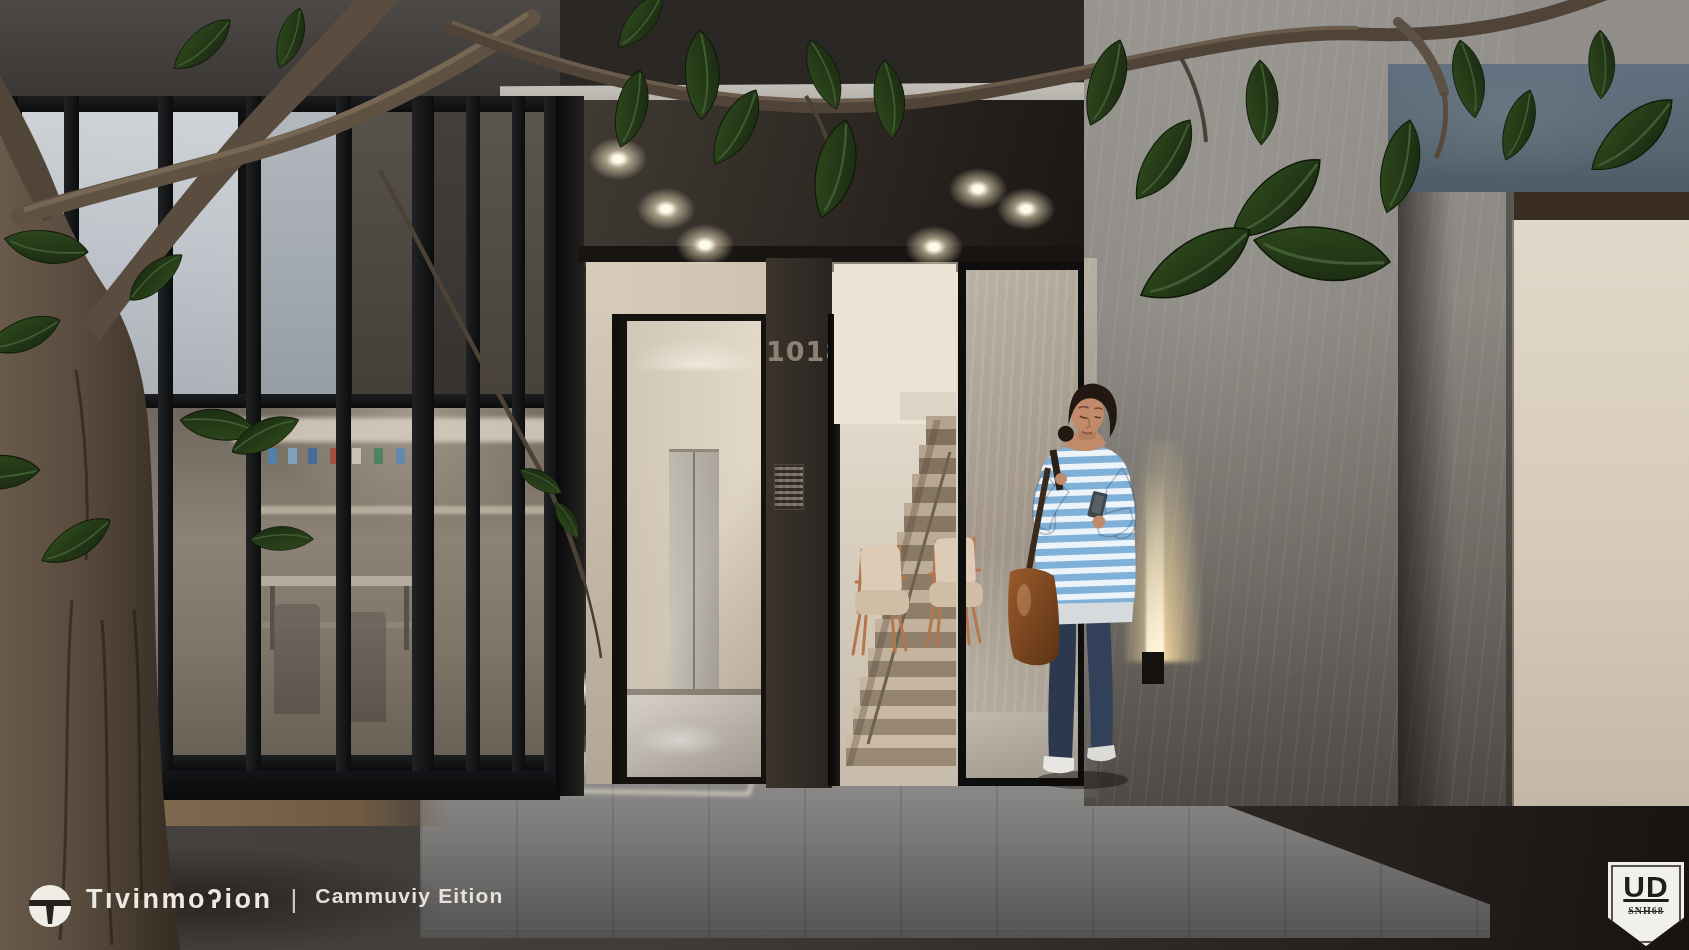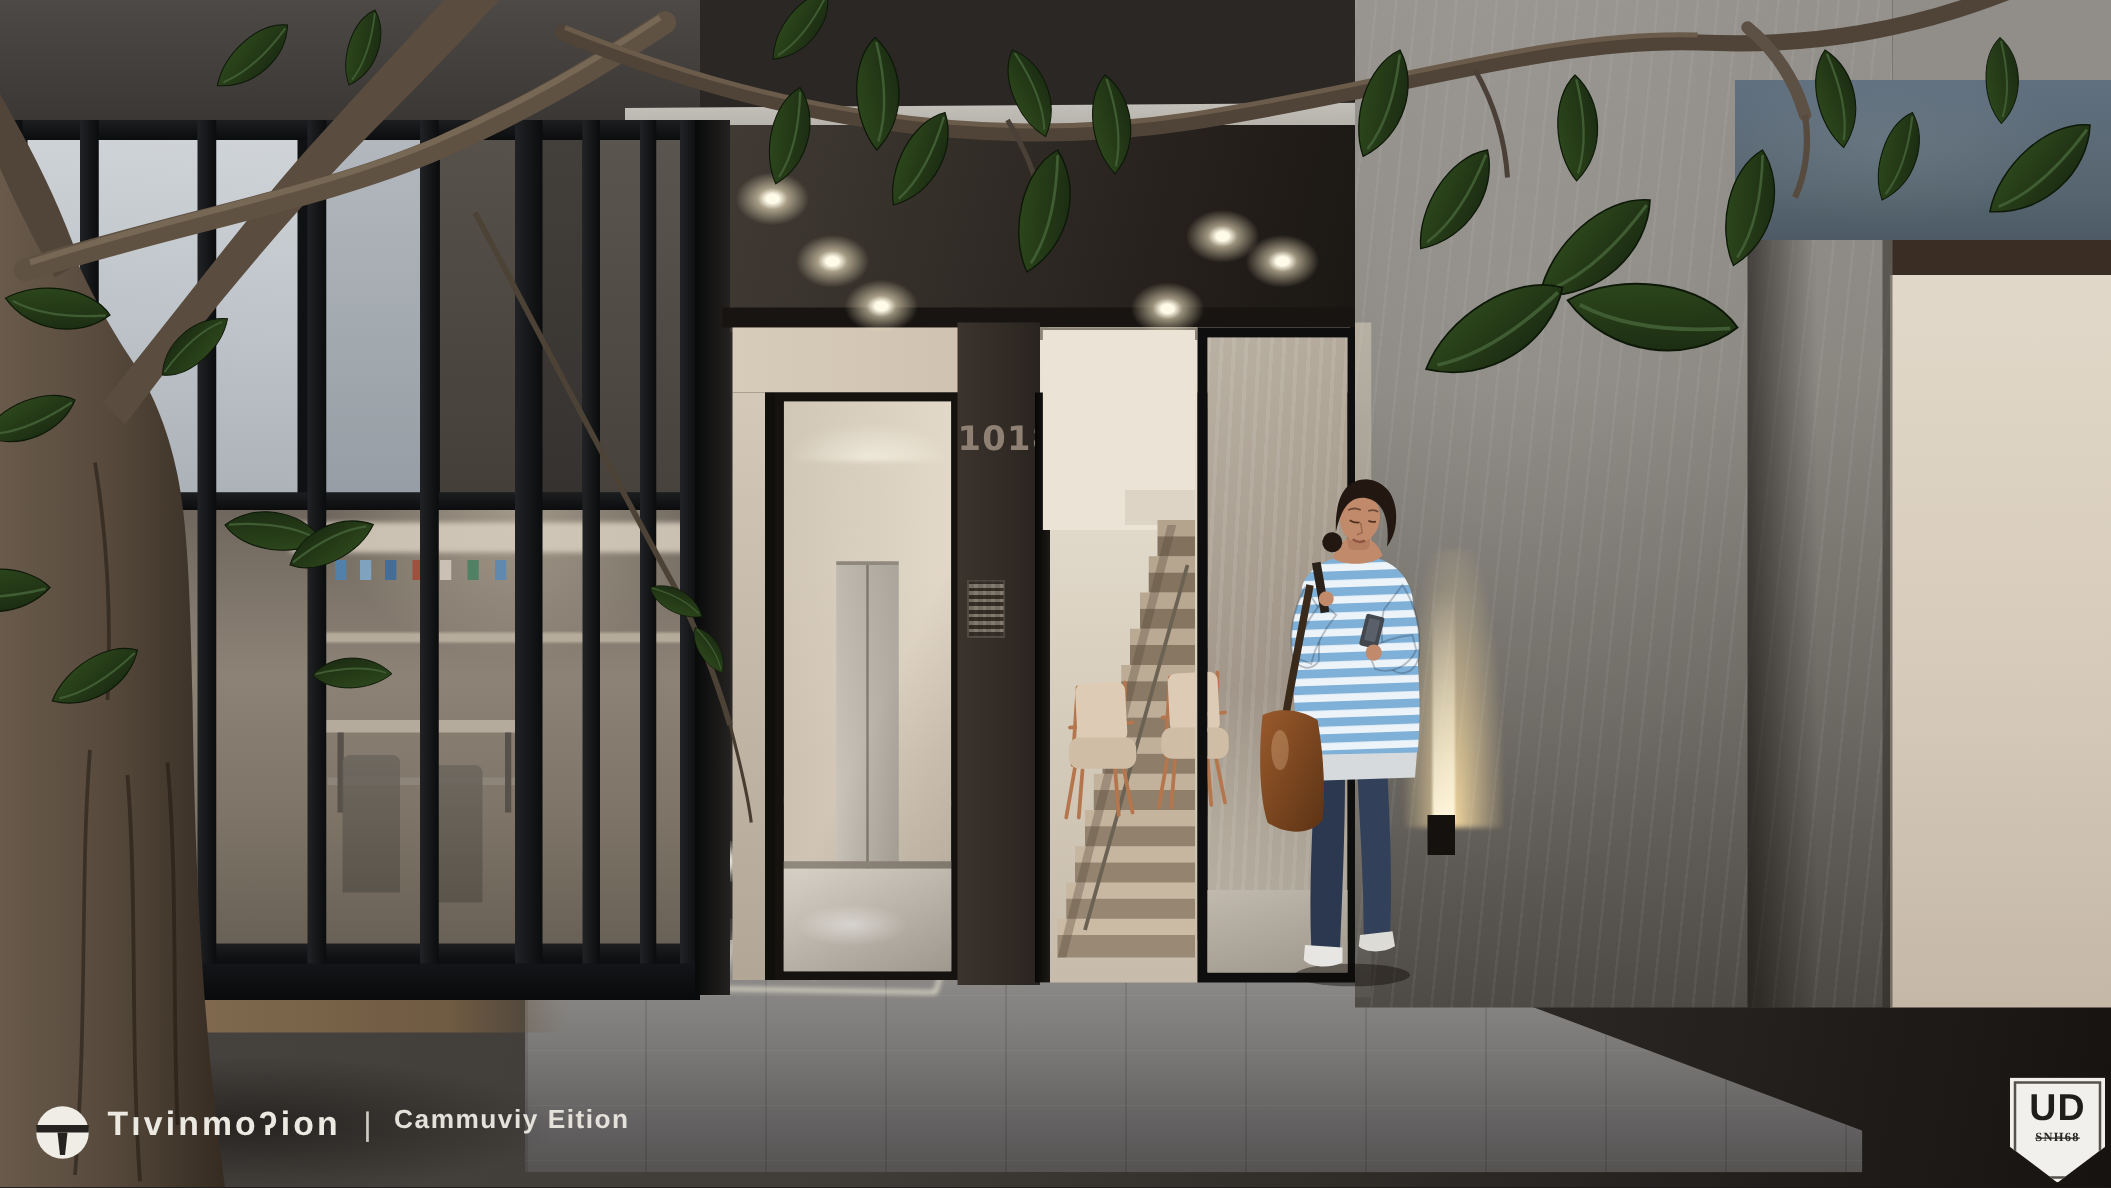--- a/index.html
+++ b/index.html
@@ -117,21 +117,21 @@
   
   #watermark{left:28px;top:884px;z-index:60;display:flex;align-items:flex-start;gap:14px;color:var(--pal-watermark_text,#ece9e3);}
   #wm-logo-icon{width:44px;height:44px;flex:0 0 auto;}
   #wm-logo-text{font-size:27px;font-weight:600;letter-spacing:2.5px;}
   #wm-sep{font-size:26px;font-weight:200;color:#cfccc6;margin:0 4px;}
   #wm-edition{font-size:21px;font-weight:600;letter-spacing:1.2px;color:#e4e1da;}
   #badge{left:1608px;top:862px;width:76px;height:84px;z-index:60;
          background:var(--pal-badge_bg,#f2f0ec);
          clip-path:polygon(0 0,100% 0,100% 66%,50% 100%,0 66%);
          display:flex;flex-direction:column;align-items:center;box-shadow:inset 0 0 0 3px #f2f0ec, inset 0 0 0 5px #55524d;}
-  #badge-title{margin-top:10px;font-size:30px;font-weight:900;letter-spacing:1px;color:var(--pal-badge_text,#201e1b);line-height:1;}
+  #badge-title{margin-top:10px;font-size:30px;font-weight:900;letter-spacing:1px;color:var(--pal-badge_text,#201e1b);line-height:1;text-decoration:underline;}
   #badge-sub{font-size:10px;font-weight:700;letter-spacing:1px;color:#2a2824;text-decoration:line-through;margin-top:3px;font-family:Liberation Serif, serif;}
 </style>
 </head>
 <body>
 
 <div class="stage">
 
   <div class="abs" id="pavement"></div>
   <div class="abs" id="marble-floor"></div>
   <div class="abs" id="floor-reflect-door">

